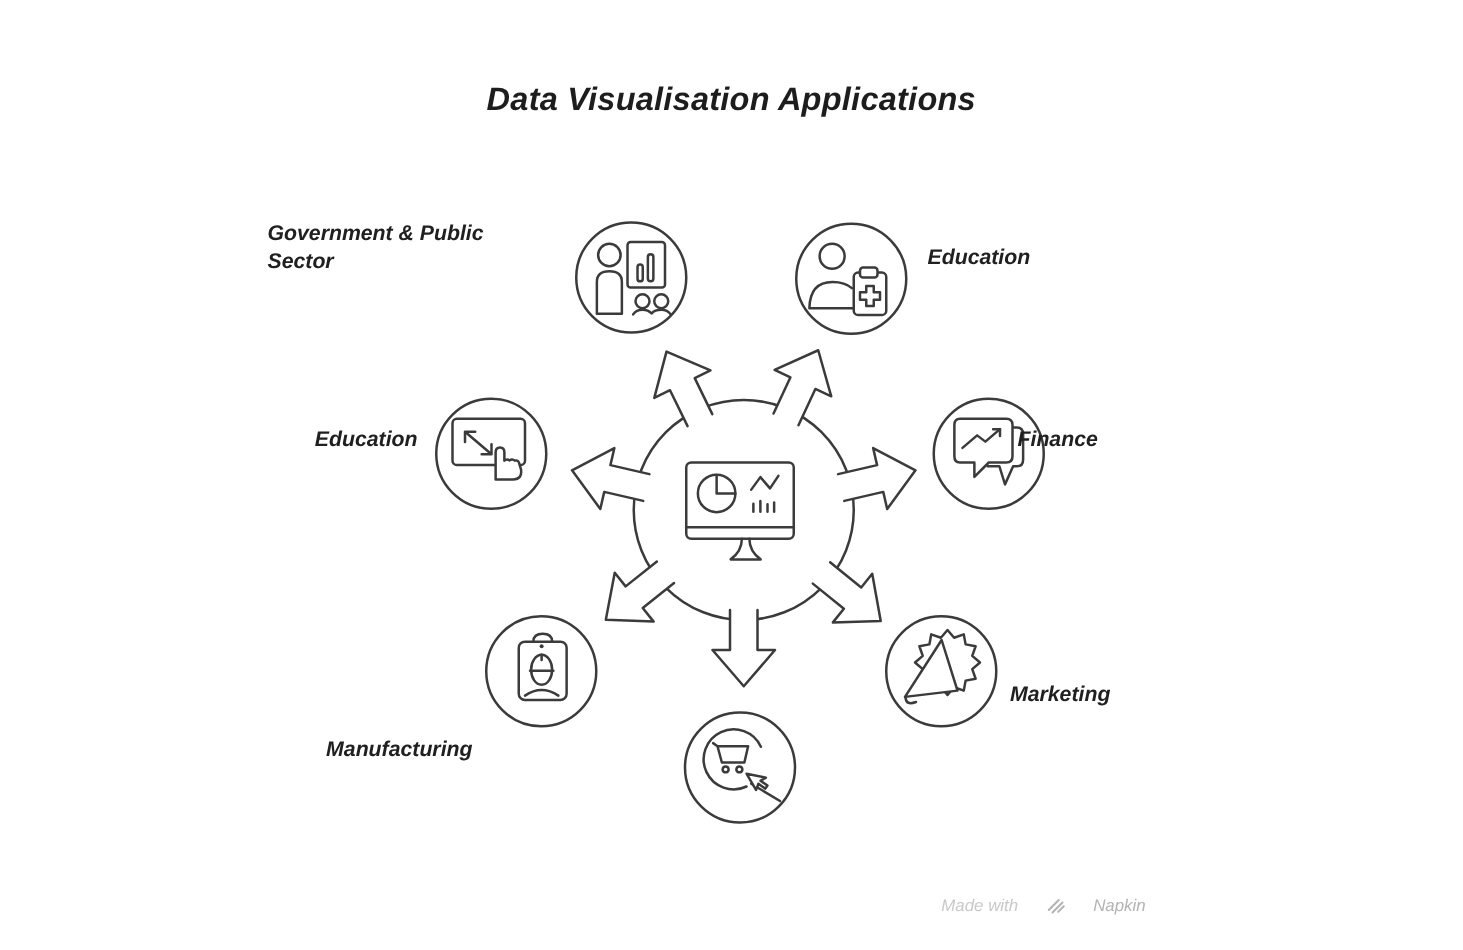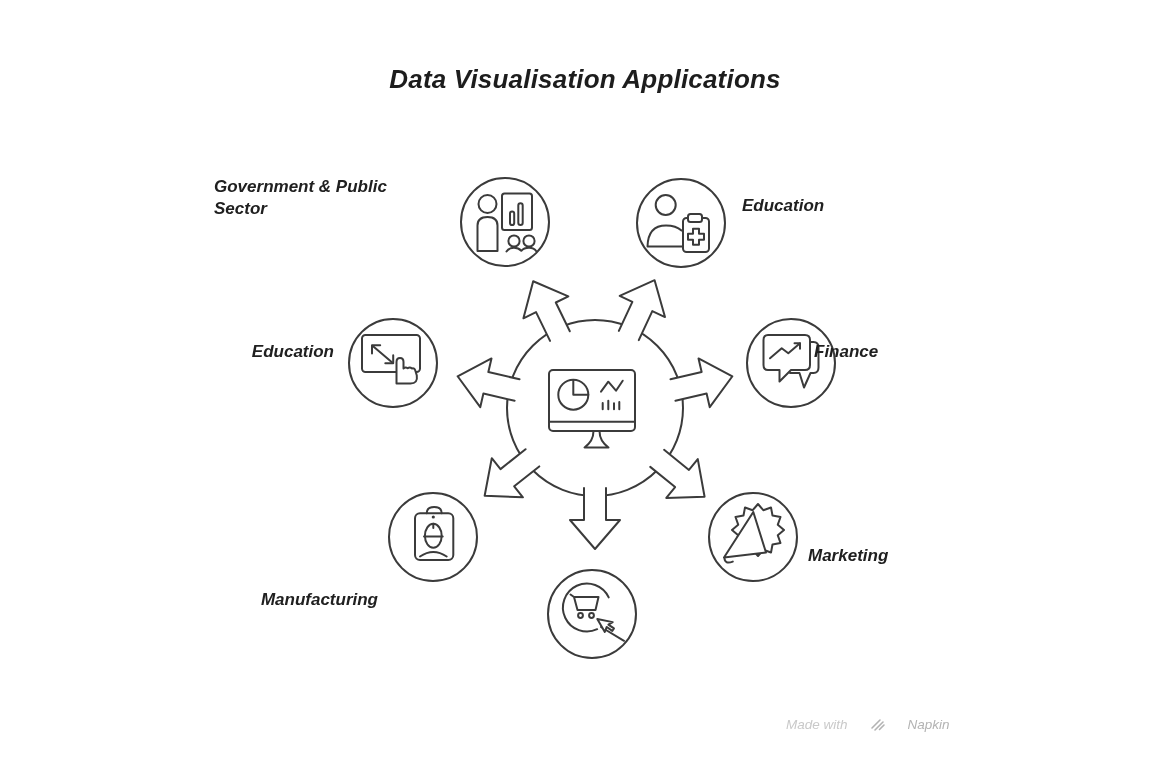--- a/index.html
+++ b/index.html
@@ -6,21 +6,21 @@
   body{font-family:"Liberation Sans",sans-serif;background:#fff;}
   #canvas{position:relative;width:1170px;height:760px;background:var(--background,#fff);overflow:hidden;font-style:italic;}
   .title{position:absolute;left:0;right:0;top:64px;text-align:center;font-size:26px;font-weight:bold;
          color:var(--title-text,#1d1d1d);letter-spacing:.2px;}
   .node-circle{position:absolute;width:90px;height:90px;border:2px solid var(--stroke,#3b3b3b);
          border-radius:50%;box-sizing:border-box;background:#fff;}
   .node-circle svg{position:absolute;left:-2px;top:-2px;}
   .label{position:absolute;font-size:17px;font-weight:bold;color:var(--label-text,#202020);line-height:22px;}
   svg.line-icon{stroke:var(--stroke,#3b3b3b);fill:none;stroke-width:2;stroke-linecap:round;stroke-linejoin:round;}
   .hub{position:absolute;left:445px;top:258px;}
-  .watermark{position:absolute;left:786px;top:717px;display:flex;align-items:center;gap:22px;
+  .watermark{position:absolute;left:753px;top:717px;display:flex;align-items:center;gap:22px;
          font-size:13.5px;color:var(--watermark-text,#c9c9c9);}
   .watermark .brand{color:var(--watermark-brand,#b3b3b3);}
 </style>
 </head>
 <body>
 
 <div id="canvas">
 
   <div class="title">Data Visualisation Applications</div>
 

